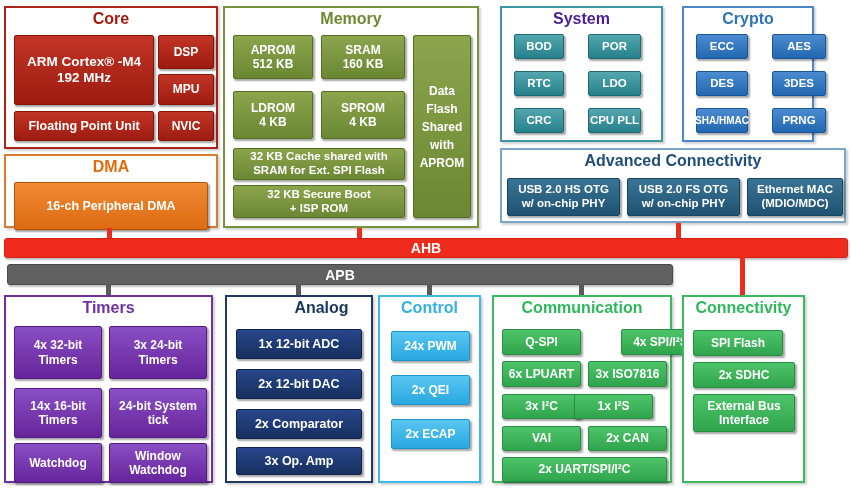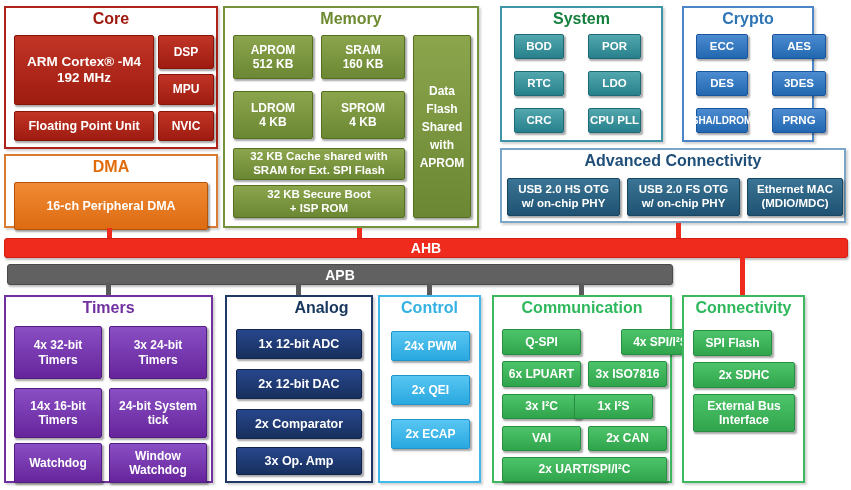--- a/index.html
+++ b/index.html
@@ -42,21 +42,21 @@
   .conn-gray{position:absolute;width:5px;background:#5a5a5a;}
 
   
   #core{left:4px;top:6px;width:214px;height:143px;border-color:#b02318;}
   #core .sec-title{color:#a01a10;}
   #dma{left:4px;top:154px;width:214px;height:74px;border-color:#da7b33;}
   #dma .sec-title{color:#e36c0a;}
   #memory{left:223px;top:6px;width:256px;height:222px;border-color:#77923c;}
   #memory .sec-title{color:#6d8a2f;}
   #system{left:500px;top:6px;width:163px;height:136px;border-color:#3d95a5;}
-  #system .sec-title{color:#15803d;}
+  #system .sec-title{color:#4c1d95;}
   #crypto{left:682px;top:6px;width:132px;height:136px;border-color:#4a86c8;}
   #crypto .sec-title{color:#2e75b6;}
   #advconn{left:500px;top:148px;width:346px;height:75px;border-color:#7ba6c9;}
   #advconn .sec-title{color:#1f4e79;}
   #timers{left:4px;top:295px;width:209px;height:188px;border-color:#7030a0;}
   #timers .sec-title{color:#7030a0;}
   #analog{left:225px;top:295px;width:148px;height:188px;border-color:#1f3864;}
   #analog .sec-title{color:#17375d;padding-left:45px;}
   #control{left:378px;top:295px;width:103px;height:188px;border-color:#41b8e8;}
   #control .sec-title{color:#33b1e3;}
@@ -111,21 +111,21 @@
     <div class="blk teal" style="left:12px;top:100px;width:50px;height:25px;font-size:11.5px;">CRC</div>
     <div class="blk teal" style="left:86px;top:100px;width:53px;height:25px;font-size:11.5px;">CPU PLL</div>
   </div>
 
   <div id="crypto" class="sec">
     <div class="sec-title">Crypto</div>
     <div class="blk blue" style="left:12px;top:26px;width:52px;height:25px;font-size:11.5px;">ECC</div>
     <div class="blk blue" style="left:88px;top:26px;width:54px;height:25px;font-size:11.5px;">AES</div>
     <div class="blk blue" style="left:12px;top:63px;width:52px;height:25px;font-size:11.5px;">DES</div>
     <div class="blk blue" style="left:88px;top:63px;width:54px;height:25px;font-size:11.5px;">3DES</div>
-    <div class="blk blue" style="left:12px;top:100px;width:52px;height:25px;font-size:10px;">SHA/LDROM</div>
+    <div class="blk blue" style="left:12px;top:100px;width:52px;height:25px;font-size:10px;">SHA/HMAC</div>
     <div class="blk blue" style="left:88px;top:100px;width:54px;height:25px;font-size:11.5px;">PRNG</div>
   </div>
 
   <div id="advconn" class="sec">
     <div class="sec-title">Advanced Connectivity</div>
     <div class="blk steel" style="left:5px;top:28px;width:113px;height:38px;font-size:11.5px;">USB 2.0 HS OTG
 w/ on-chip PHY</div>
     <div class="blk steel" style="left:125px;top:28px;width:113px;height:38px;font-size:11.5px;">USB 2.0 FS OTG
 w/ on-chip PHY</div>
     <div class="blk steel" style="left:245px;top:28px;width:96px;height:38px;font-size:11.5px;">Ethernet MAC
@@ -184,19 +184,19 @@
     <div class="blk green" style="left:94px;top:64px;width:79px;height:26px;">3x ISO7816</div>
     <div class="blk green" style="left:8px;top:97px;width:79px;height:25px;">3x I²C</div>
     <div class="blk green" style="left:80px;top:97px;width:79px;height:25px;">1x I²S</div>
     <div class="blk green" style="left:8px;top:129px;width:79px;height:25px;">VAI</div>
     <div class="blk green" style="left:94px;top:129px;width:79px;height:25px;">2x CAN</div>
     <div class="blk green" style="left:8px;top:160px;width:165px;height:25px;">2x UART/SPI/I²C</div>
   </div>
 
   <div id="connectivity" class="sec">
     <div class="sec-title">Connectivity</div>
-    <div class="blk green" style="left:9px;top:33px;width:79px;height:26px;">SPI Flash</div>
+    <div class="blk green" style="left:9px;top:33px;width:90px;height:26px;">SPI Flash</div>
     <div class="blk green" style="left:9px;top:65px;width:102px;height:26px;">2x SDHC</div>
     <div class="blk green" style="left:9px;top:97px;width:102px;height:38px;">External Bus
 Interface</div>
   </div>
 
 </div>
 
 </body></html>

